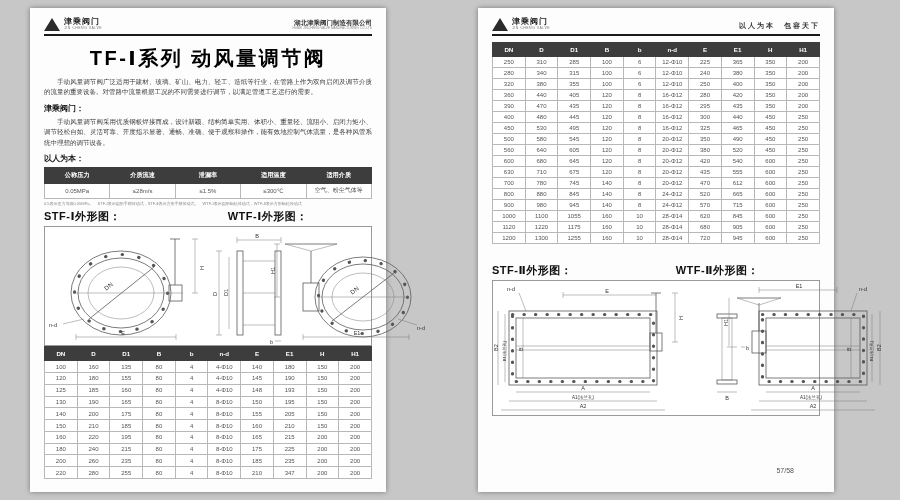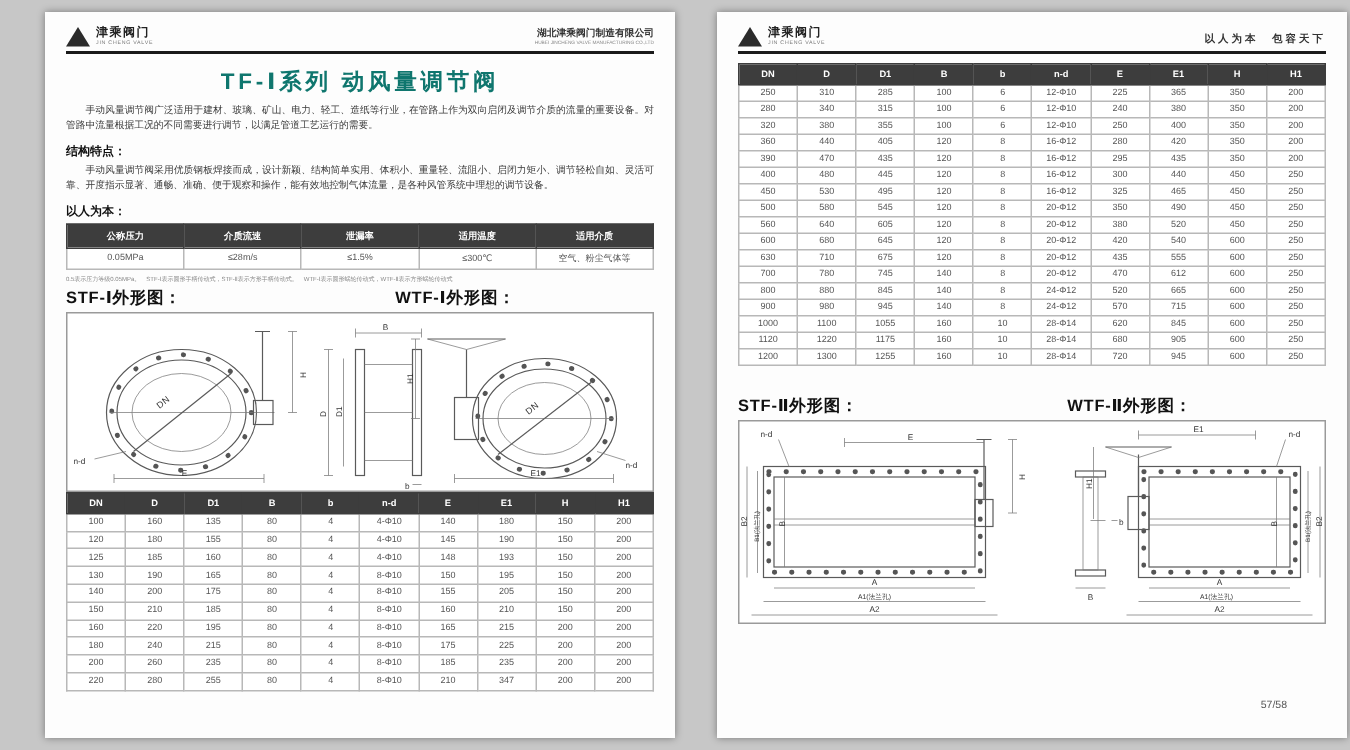--- a/index.html
+++ b/index.html
@@ -3,21 +3,21 @@
 <meta charset="utf-8">
 <style>
   html,body{margin:0;padding:0;}
   body{
     width:900px;height:500px;position:relative;overflow:hidden;
     background:#c7c7c7;
     font-family:"Liberation Sans","DejaVu Sans",sans-serif;
     -webkit-font-smoothing:antialiased;
   }
   .page{
-    position:absolute;top:8px;width:420px;height:484px;background:#fdfdfd;
+    position:absolute;top:8px;width:356px;height:484px;background:#fdfdfd;
     box-shadow:0 0 5px rgba(0,0,0,.4);box-sizing:border-box;
   }
   #left-page{left:30px;}
   #right-page{left:478px;}
   .page-inner{padding:10px 14px 8px;box-sizing:border-box;height:100%;position:relative;}
 
   
   .hdr{display:flex;justify-content:space-between;align-items:flex-end;
        border-bottom:2.5px solid #1a1a1a;padding-bottom:3px;}
   .logo{display:flex;align-items:center;gap:4px;}
@@ -25,21 +25,21 @@
             border-bottom:13px solid #2b2b2b;position:relative;}
   .logo-txt{display:flex;flex-direction:column;line-height:1.05;}
   .logo-name{font-size:8px;font-weight:bold;color:#222;letter-spacing:1px;}
   .logo-sub{font-size:3.5px;color:#777;letter-spacing:.5px;}
   .company{text-align:right;line-height:1.2;}
   .company-name{font-size:6.5px;font-weight:bold;color:#333;}
   .company-sub{font-size:3.2px;color:#888;}
   .slogan{font-size:7px;font-weight:bold;color:#333;letter-spacing:2px;}
 
   
-  .doc-title{text-align:center;font-size:15px;font-weight:bold;color:#0f766e;
+  .doc-title{text-align:center;font-size:20px;font-weight:bold;color:#000000;
              letter-spacing:2.5px;margin:9px 0 5px;}
   .body-p{font-size:6.5px;line-height:1.6;color:#3a3a3a;text-indent:2em;
           text-align:justify;margin:2px 0;}
   .sec-h{font-size:8px;font-weight:bold;color:#111;margin:5px 0 3px;}
 
   table.tbl{width:100%;border-collapse:collapse;table-layout:fixed;}
   .tbl th{background:#3d3d3d;color:#fff;font-weight:bold;font-size:6.2px;
           padding:3px 0;border:1px solid #3d3d3d;}
   .tbl td{border:1px solid #b8b8b8;text-align:center;font-size:6px;
           color:#555;padding:2.4px 0;background:#fff;}
@@ -83,21 +83,21 @@
       <div class="company">
         <div class="company-name">湖北津乘阀门制造有限公司</div>
         <div class="company-sub">HUBEI JINCHENG VALVE MANUFACTURING CO.,LTD</div>
       </div>
     </div>
 
     <div class="doc-title">TF-Ⅰ系列  动风量调节阀</div>
 
     <p class="body-p">手动风量调节阀广泛适用于建材、玻璃、矿山、电力、轻工、造纸等行业，在管路上作为双向启闭及调节介质的流量的重要设备。对管路中流量根据工况的不同需要进行调节，以满足管道工艺运行的需要。</p>
 
-    <div class="sec-h">结构特点：</div>
+    <div class="sec-h">津乘阀门：</div>
     <p class="body-p">手动风量调节阀采用优质钢板焊接而成，设计新颖、结构简单实用、体积小、重量轻、流阻小、启闭力矩小、调节轻松自如、灵活可靠、开度指示显著、通畅、准确、便于观察和操作，能有效地控制气体流量，是各种风管系统中理想的调节设备。</p>
 
     <div class="sec-h">以人为本：</div>
     <table class="tbl" id="params-table">
         <thead>
           <tr>
             <th>公称压力</th>
             <th>介质流速</th>
             <th>泄漏率</th>
             <th>适用温度</th>

